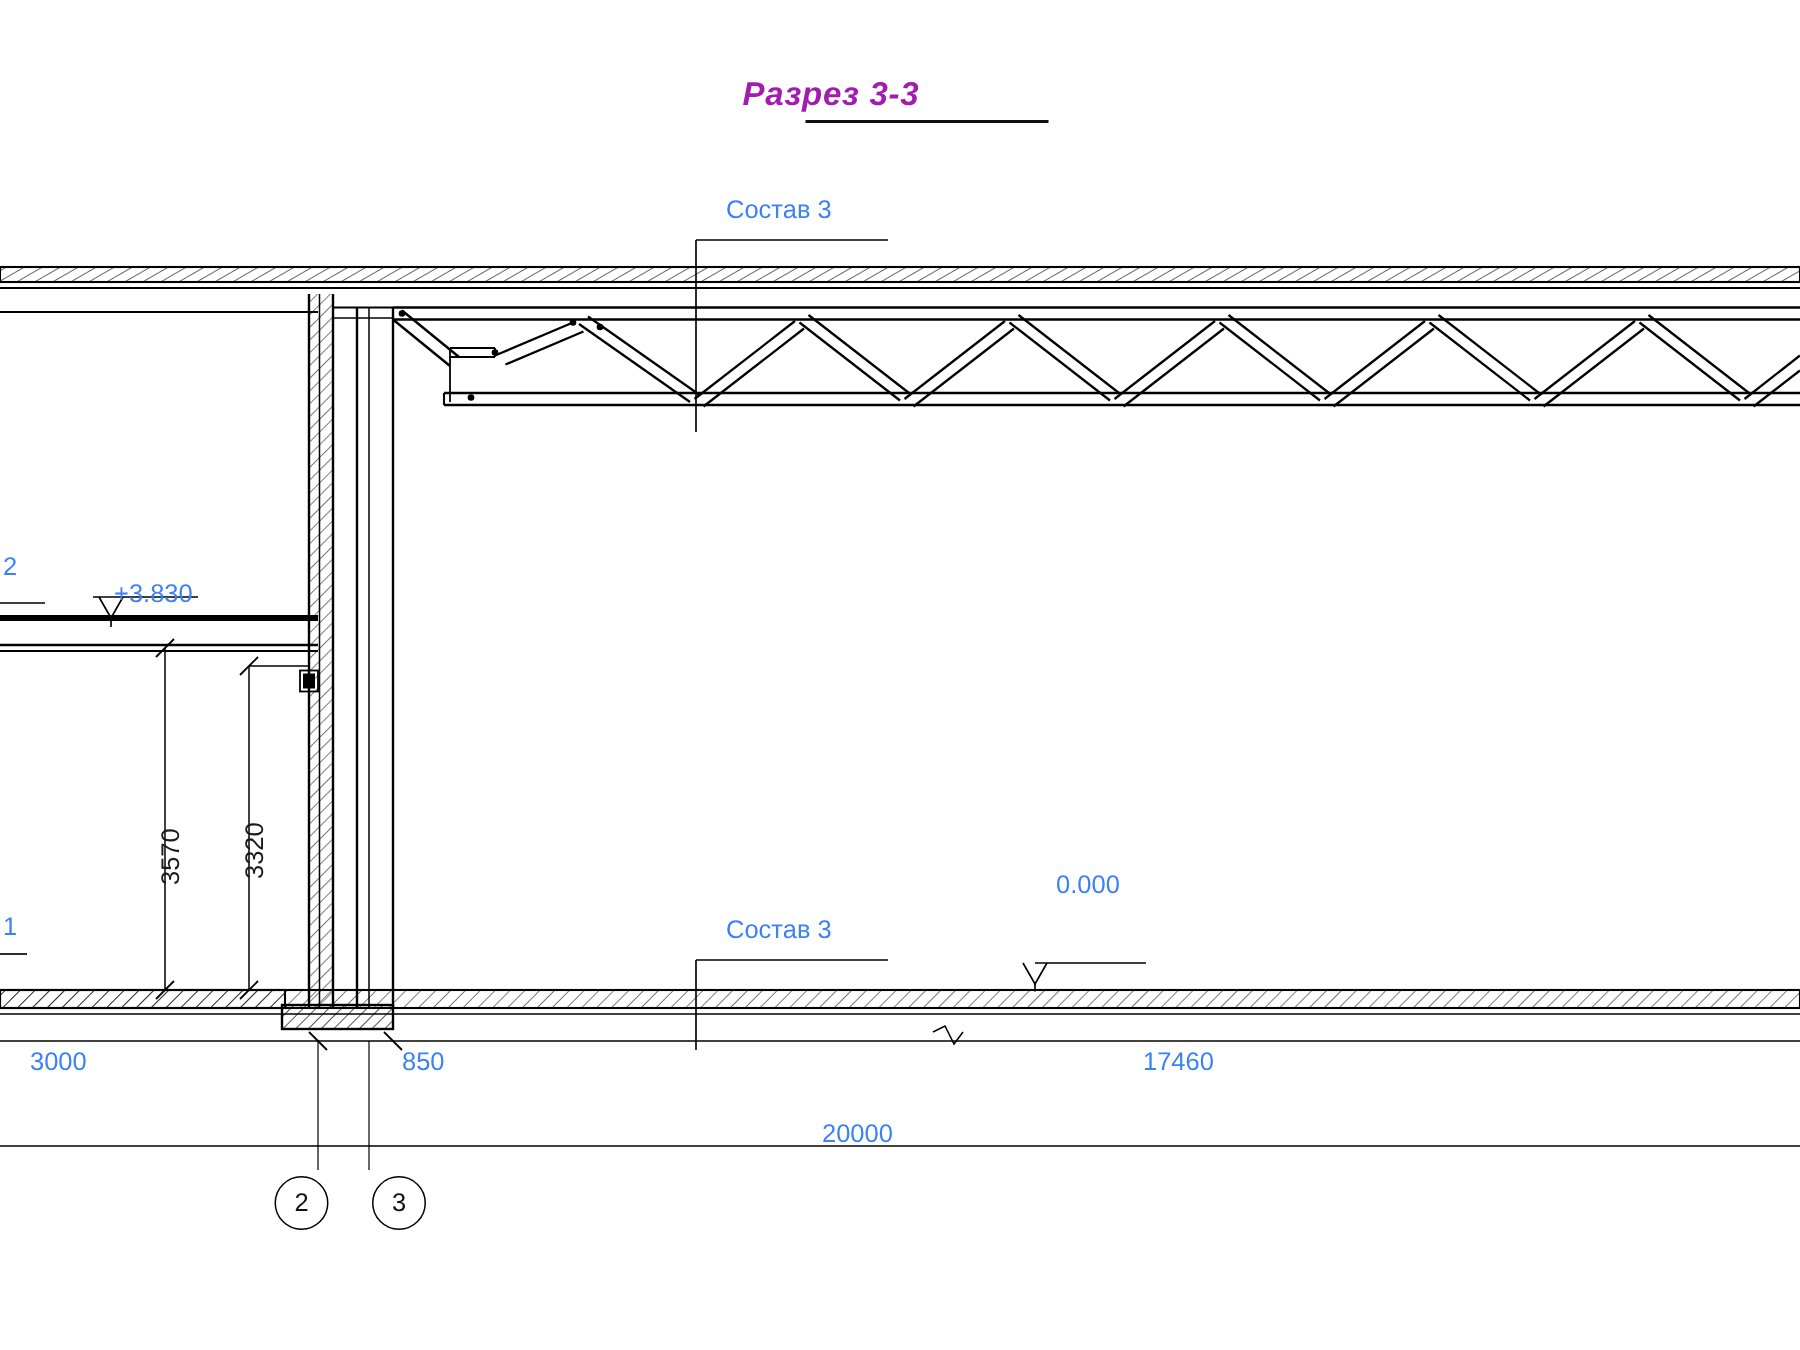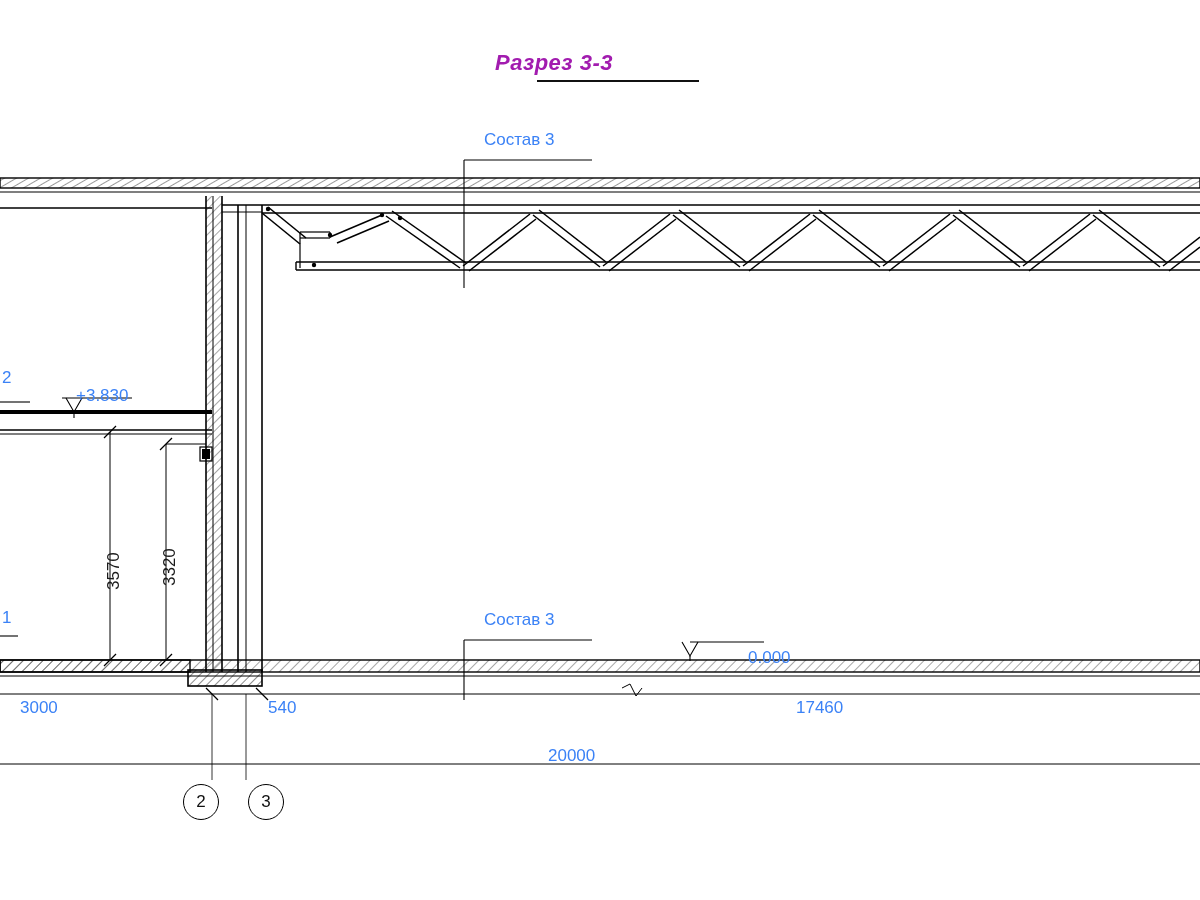--- a/index.html
+++ b/index.html
@@ -225,28 +225,28 @@
 
       <line x1="0" y1="402" x2="30" y2="402" stroke="#000" stroke-width="1.1"></line>
       <line x1="0" y1="636" x2="18" y2="636" stroke="#000" stroke-width="1.1"></line>
     </g>
   </svg>
 
   <div class="txt" style="left:484px; top:130px;">Состав 3</div>
   <div class="txt" style="left:484px; top:610px;">Состав 3</div>
 
   <div class="txt" style="left:76px; top:370px;margin-top:16px;">+3.830</div>
-  <div class="txt" style="left:704px; top:648px;margin-left:44px;">0.000</div>
+  <div class="txt" style="left:704px; top:580px;">0.000</div>
 
   <div class="vtxt" style="left:104px; top:590px;">3570</div>
   <div class="vtxt" style="left:160px; top:586px;">3320</div>
 
   <div class="txt" style="left:20px; top:698px;">3000</div>
-  <div class="txt" style="left:268px; top:698px;">540</div>
-  <div class="txt" style="left:796px; top:698px;">17460</div>
+  <div class="txt" style="left:268px; top:698px;">850</div>
+  <div class="txt" style="left:762px; top:698px;">17460</div>
   <div class="txt" style="left:548px; top:746px;">20000</div>
 
   <div class="txt" style="left:2px; top:368px;">2</div>
   <div class="txt" style="left:2px; top:608px;">1</div>
 
   <div class="axis-bubble" style="left:183px; top:784px;">2</div>
   <div class="axis-bubble" style="left:248px; top:784px;">3</div>
 
 </div>
 

